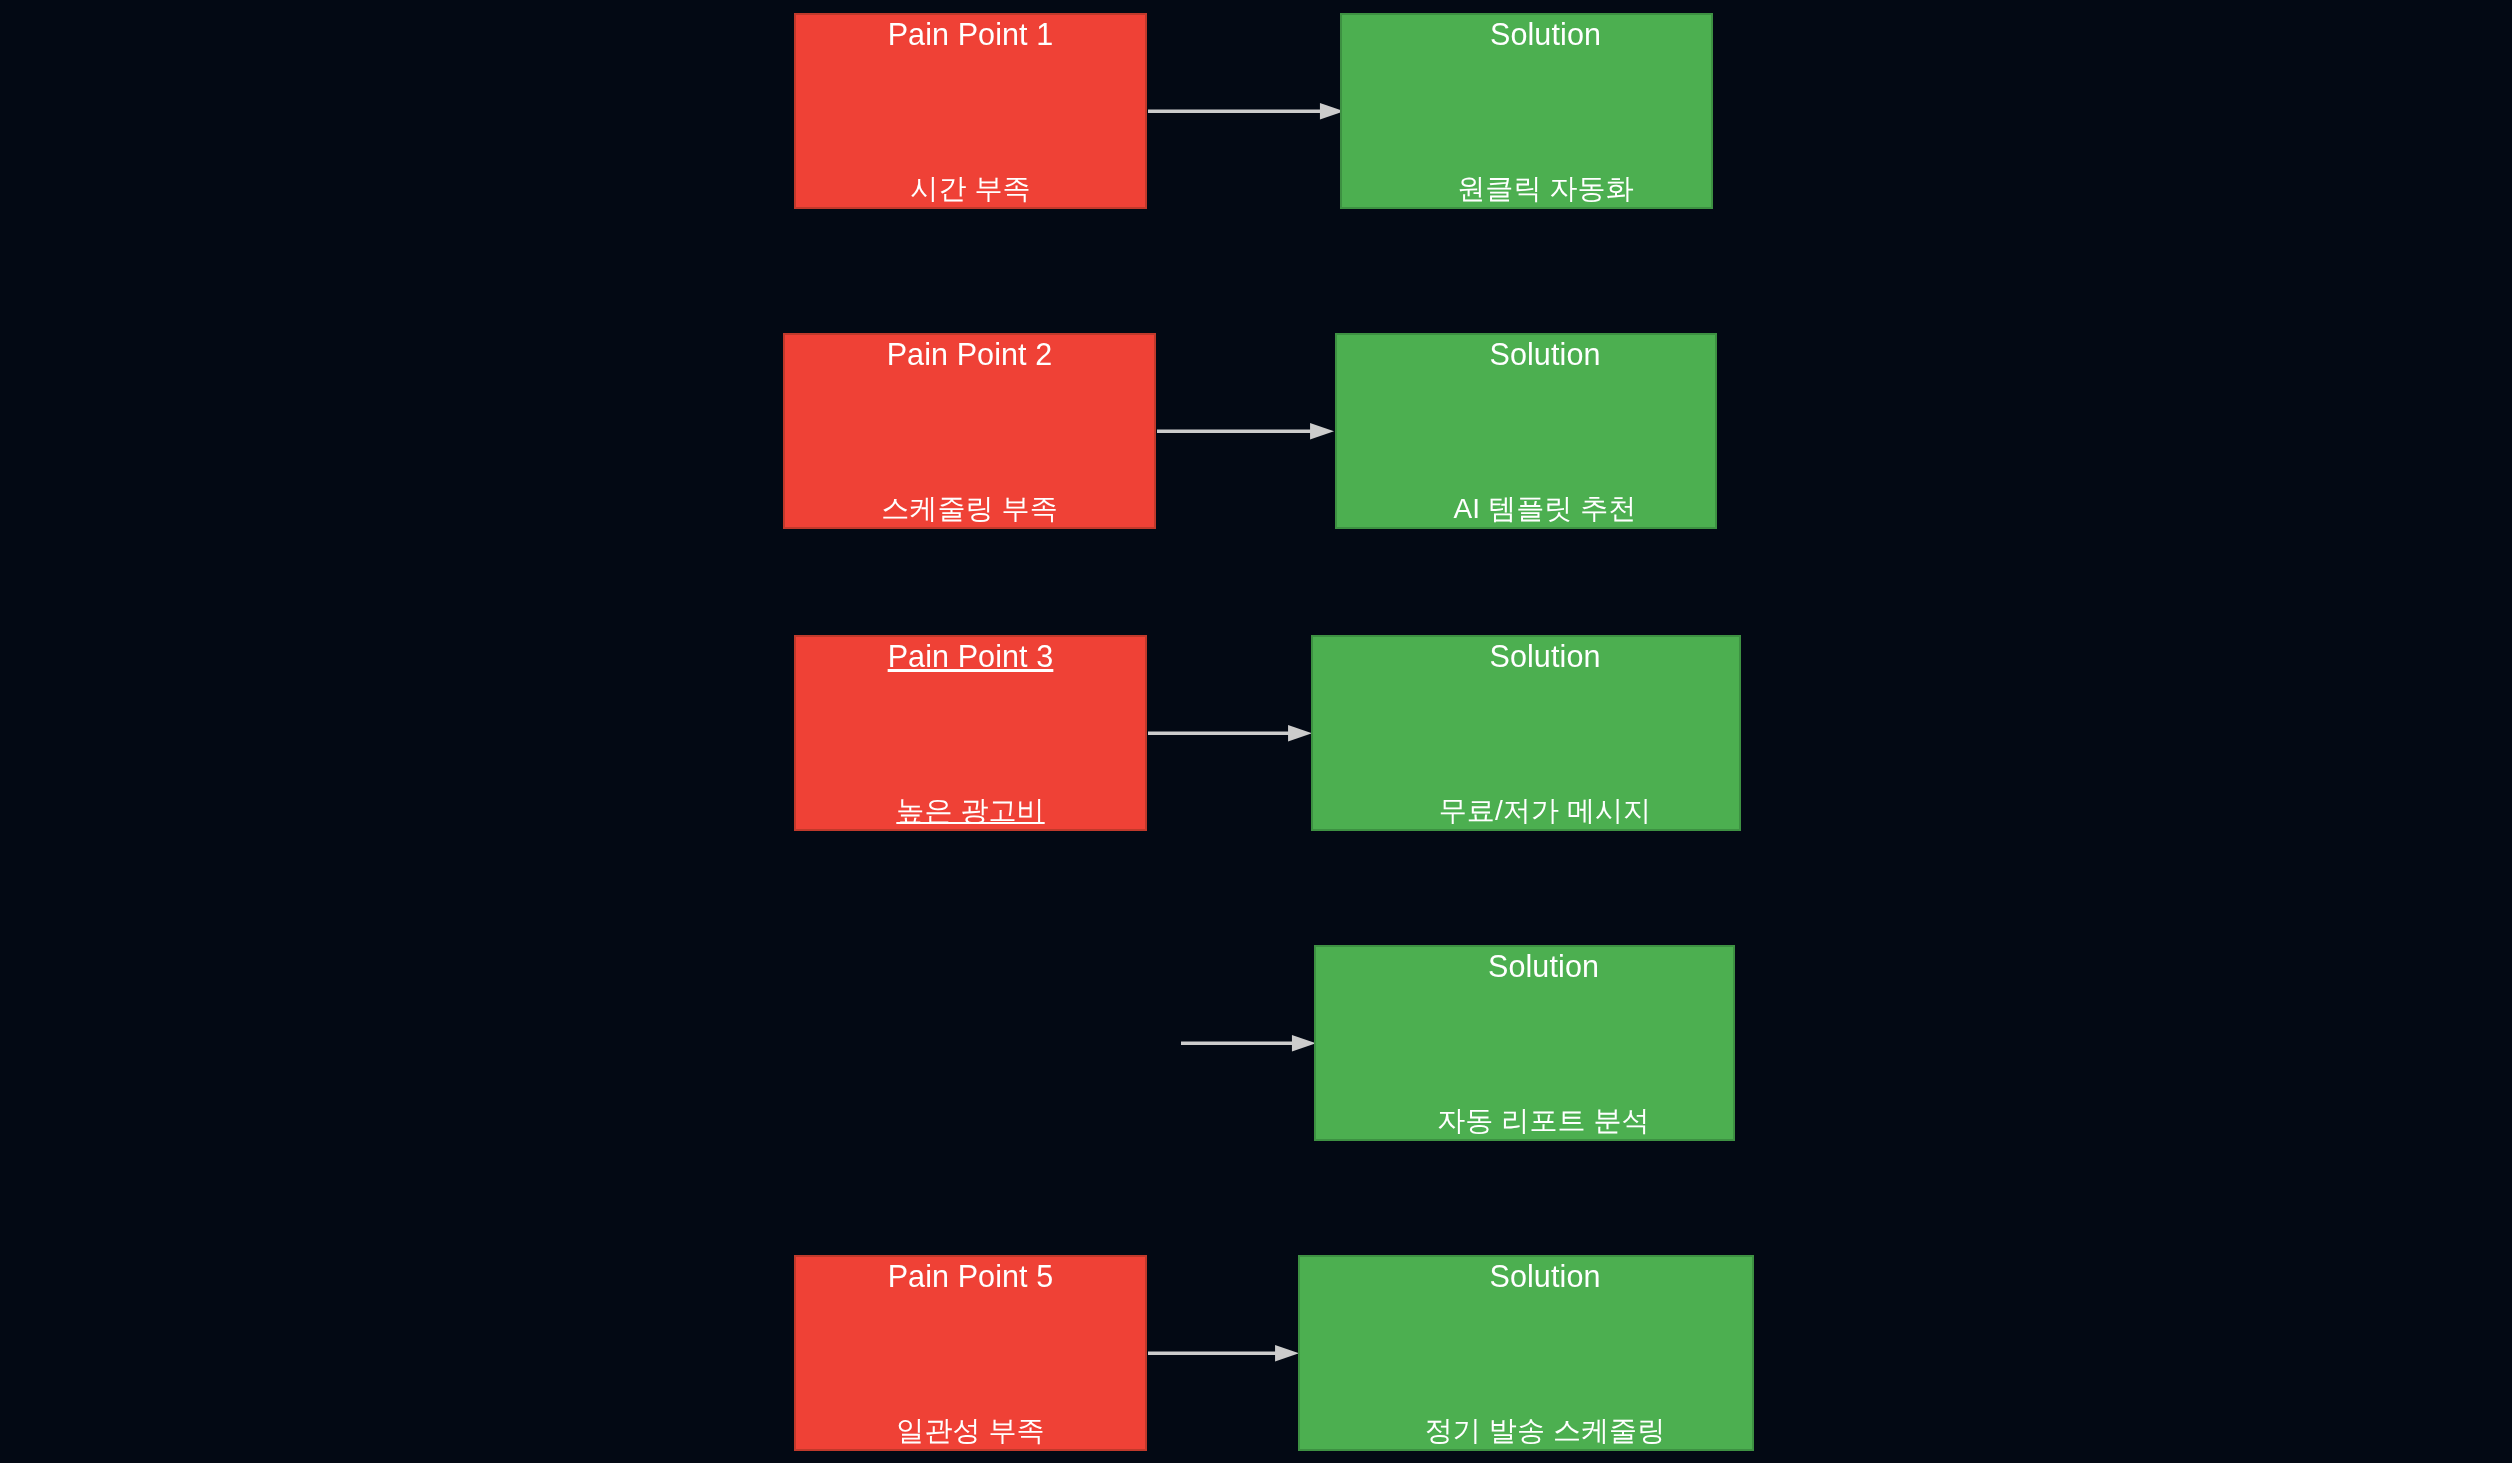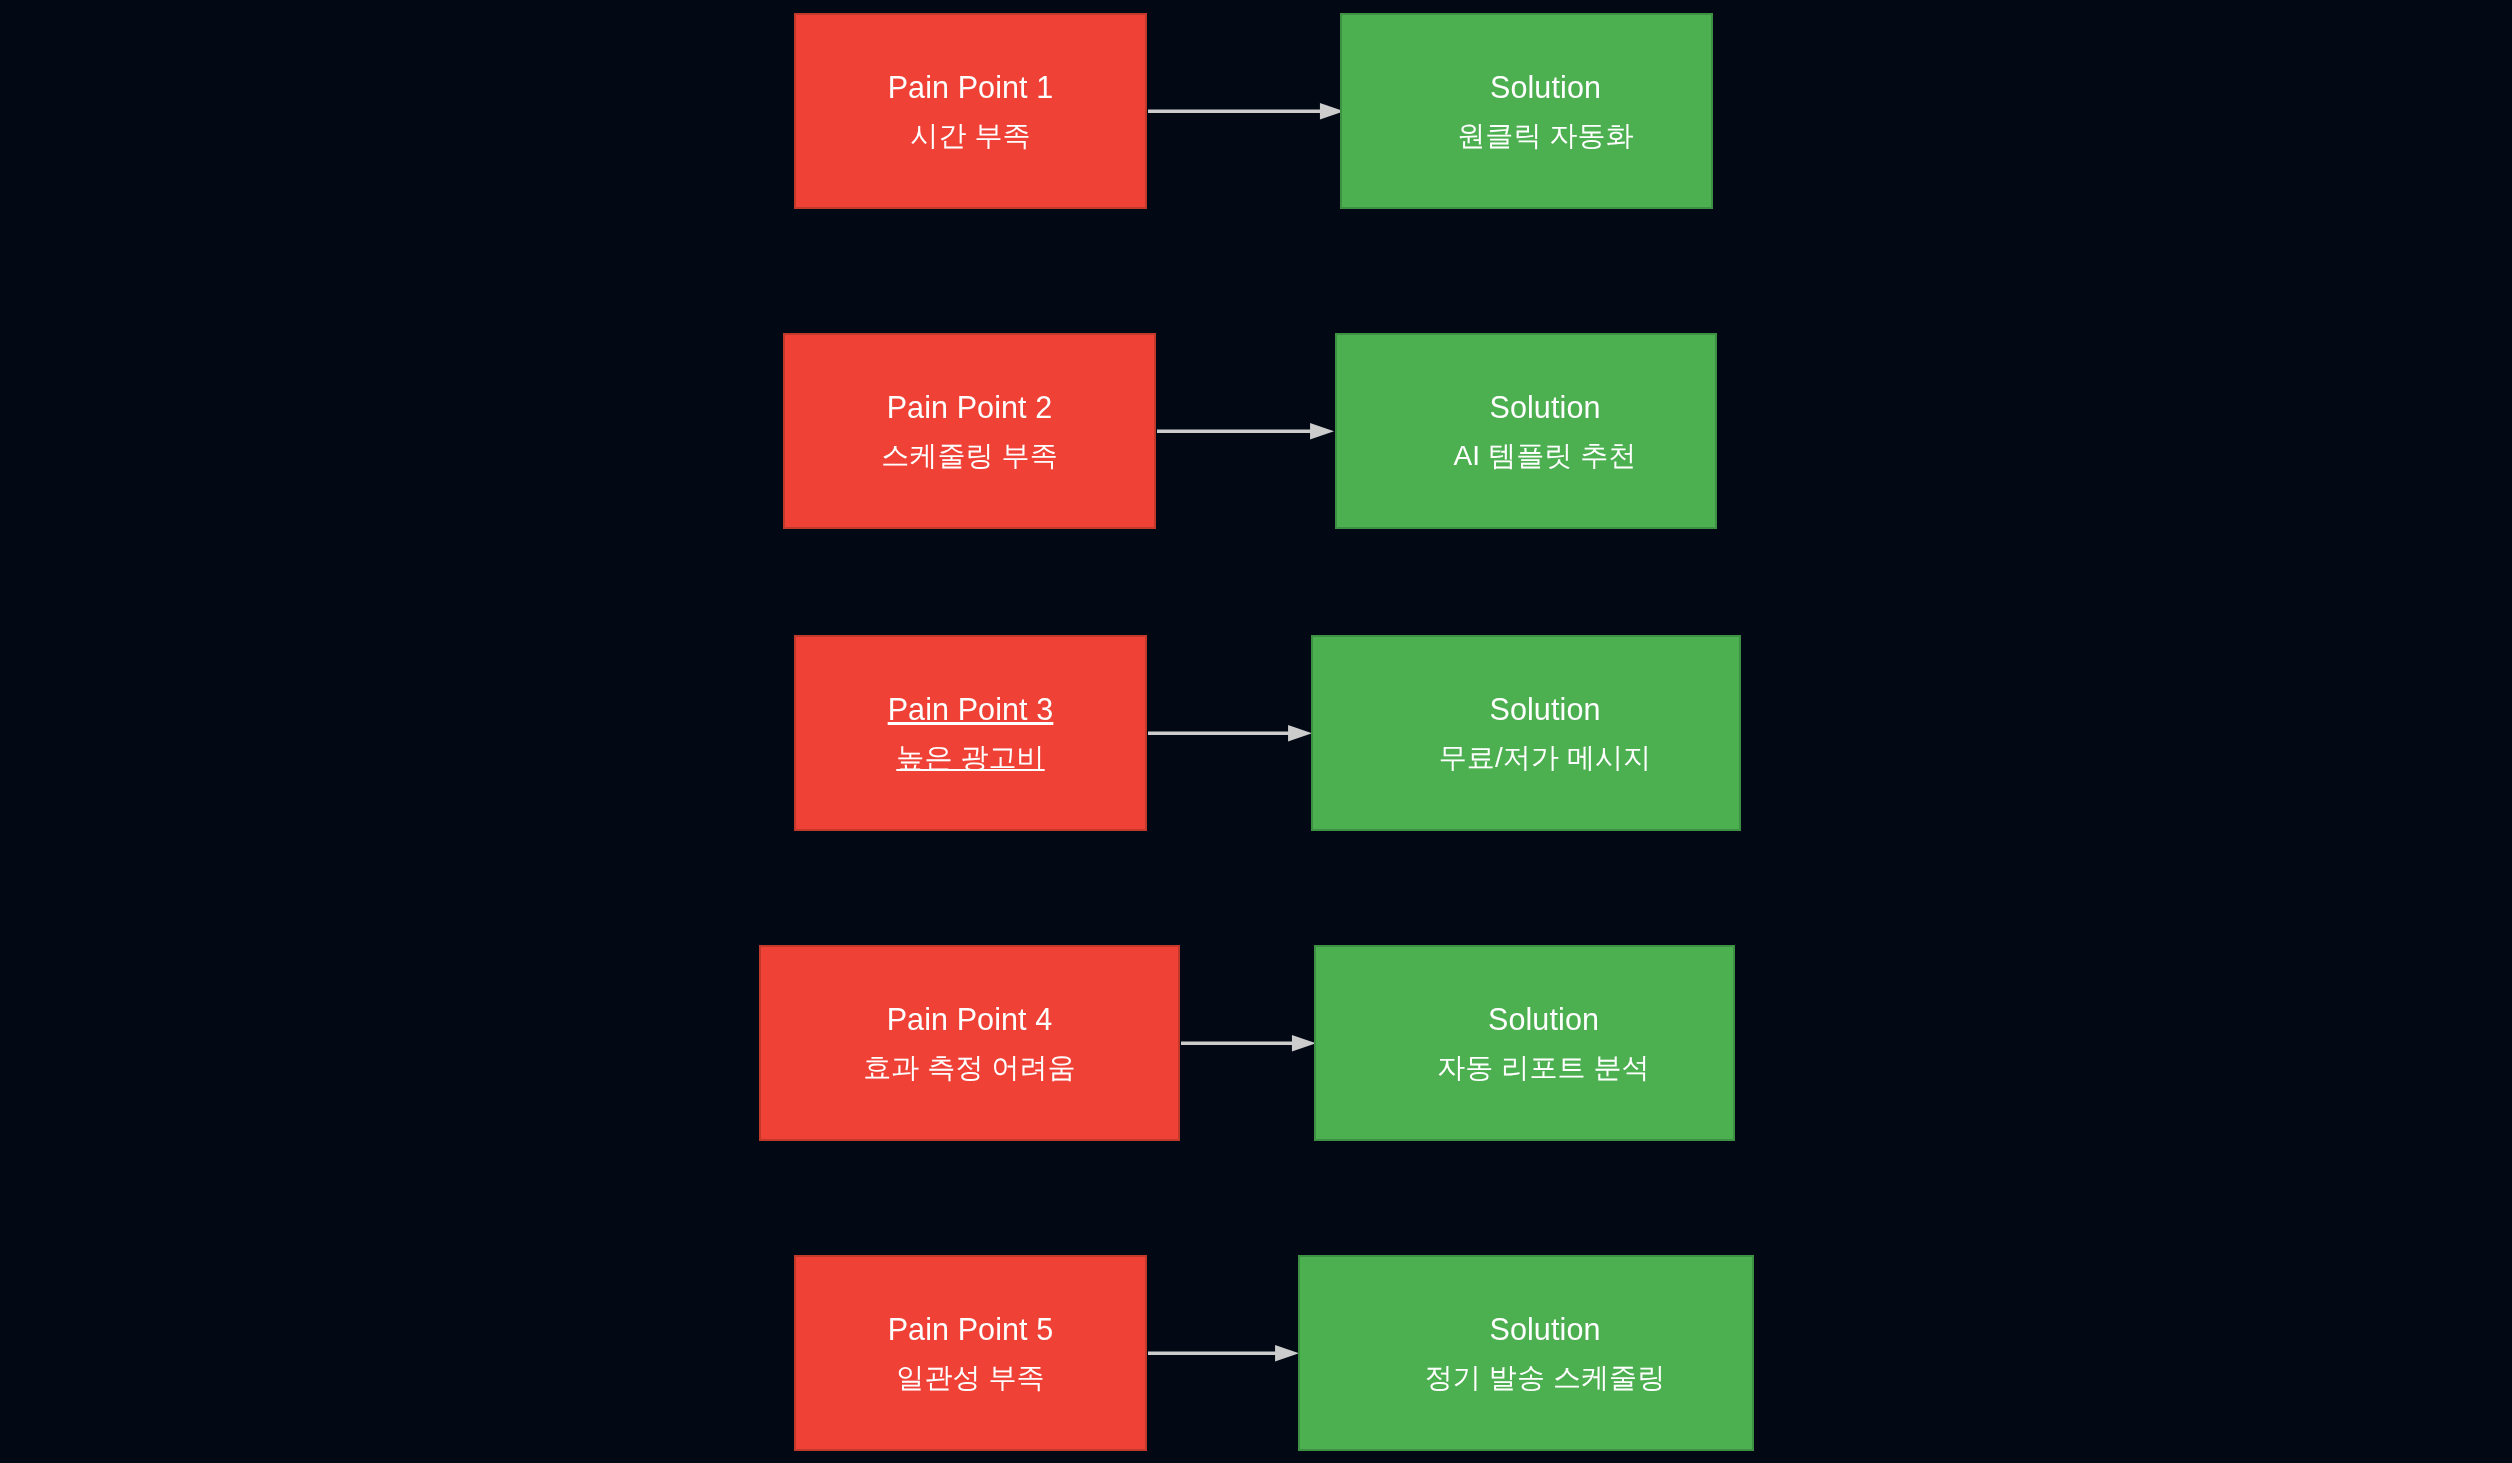--- a/index.html
+++ b/index.html
@@ -24,21 +24,21 @@
     position: absolute;
     left: 0;
     width: 2512px;
   }
   .node {
     position: absolute;
     box-sizing: border-box;
     display: flex;
     flex-direction: column;
     align-items: center;
-    justify-content: center;
+    justify-content: space-between;
     color: #ffffff;
     text-align: center;
     line-height: 1.30;
     letter-spacing: 0.1px;
   }
   .node .title {
     font-size: 30.5px;
     font-weight: 400;
     white-space: nowrap;
   }
@@ -117,24 +117,20 @@
         <polygon points="152,1 178,10 152,19" fill="#cccccc"></polygon>
       </svg>
     </div>
     <div class="node solution" style="left:1311px; top:13px; width:430px; height:196px;">
       <div class="title">Solution</div>
       <div class="subtitle">무료/저가 메시지</div>
     </div>
   </div>
 
   <div class="row" style="top:932px;height:222px;">
-    <div class="node pain" style="left:759px; top:13px; width:421px; height:196px;">
-      <div class="title">Pain Point 4</div>
-      <div class="subtitle">효과 측정 어려움</div>
-    </div>
     <div class="arrow" style="left:1181px; top:102px; width:135px;">
       <svg width="135" height="18.5" viewBox="0 0 146 20">
         <line x1="0" y1="10" x2="126" y2="10" stroke="#cccccc" stroke-width="4"></line>
         <polygon points="120,1 146,10 120,19" fill="#cccccc"></polygon>
       </svg>
     </div>
     <div class="node solution" style="left:1314px; top:13px; width:421px; height:196px;">
       <div class="title">Solution</div>
       <div class="subtitle">자동 리포트 분석</div>
     </div>

